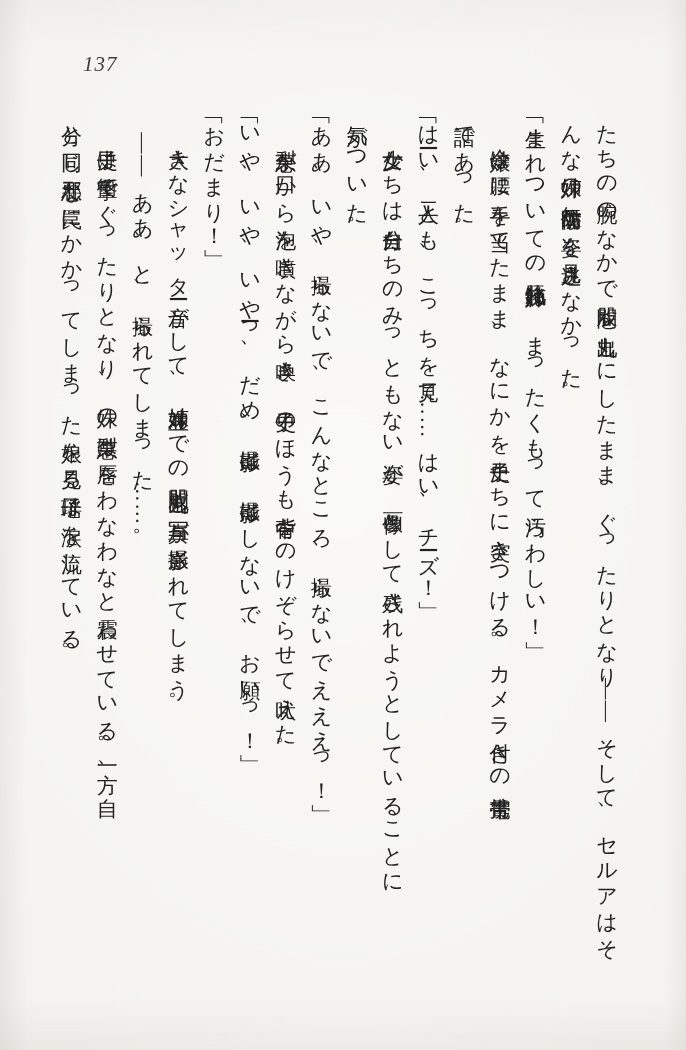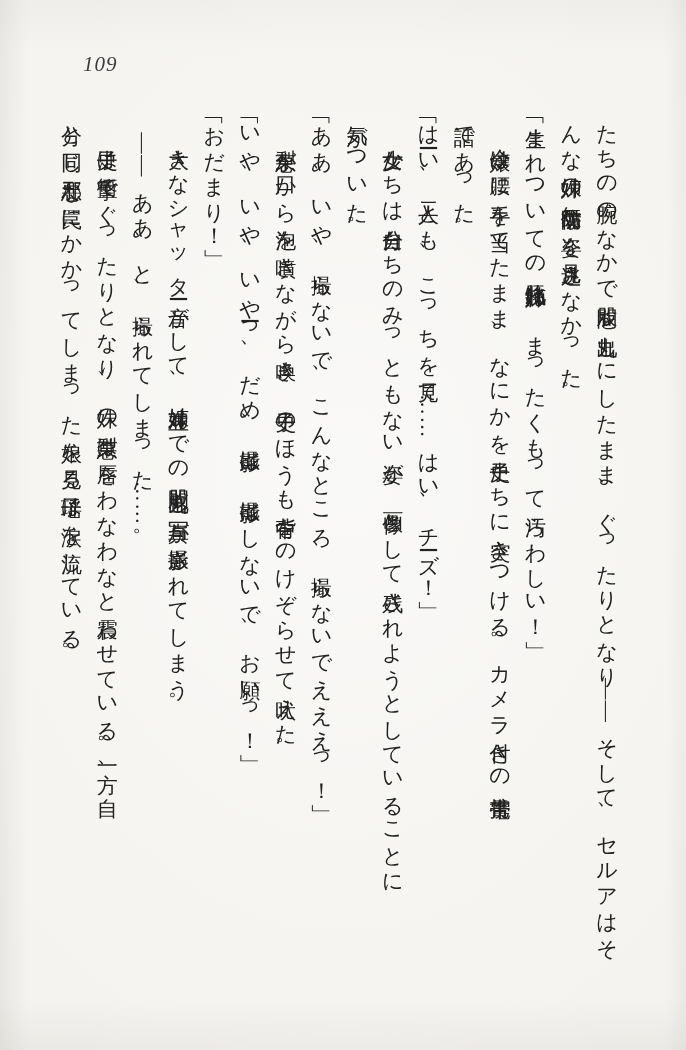--- a/index.html
+++ b/index.html
@@ -51,21 +51,21 @@
     margin: 0;
     padding: 0;
     white-space: pre-line;
   }
 </style>
 </head>
 <body>
 
 <div class="paper"></div>
 
-<div class="page-number">109</div>
+<div class="page-number">137</div>
 
 <div class="text-block">
     <p class="para">たちの腕のなかで股間を丸出しにしたまま、ぐったりとなり――そして、セルアはそ
 んな姉妹の無防備な姿を見逃さなかった。</p>
     <p class="para">「生まれついての牝豚姉妹ね。まったくもって汚らわしい！」</p>
     <p class="para">　令嬢は腰に手を当てたまま、なにかを史子たちに突きつける。カメラ付きの携帯電
 話であった。</p>
     <p class="para">「はーい、二人とも、こっちを見て……はい、チーズ！」</p>
     <p class="para">　少女たちは自分たちのみっともない姿が、画像として残されようとしていることに
 気がついた。</p>

